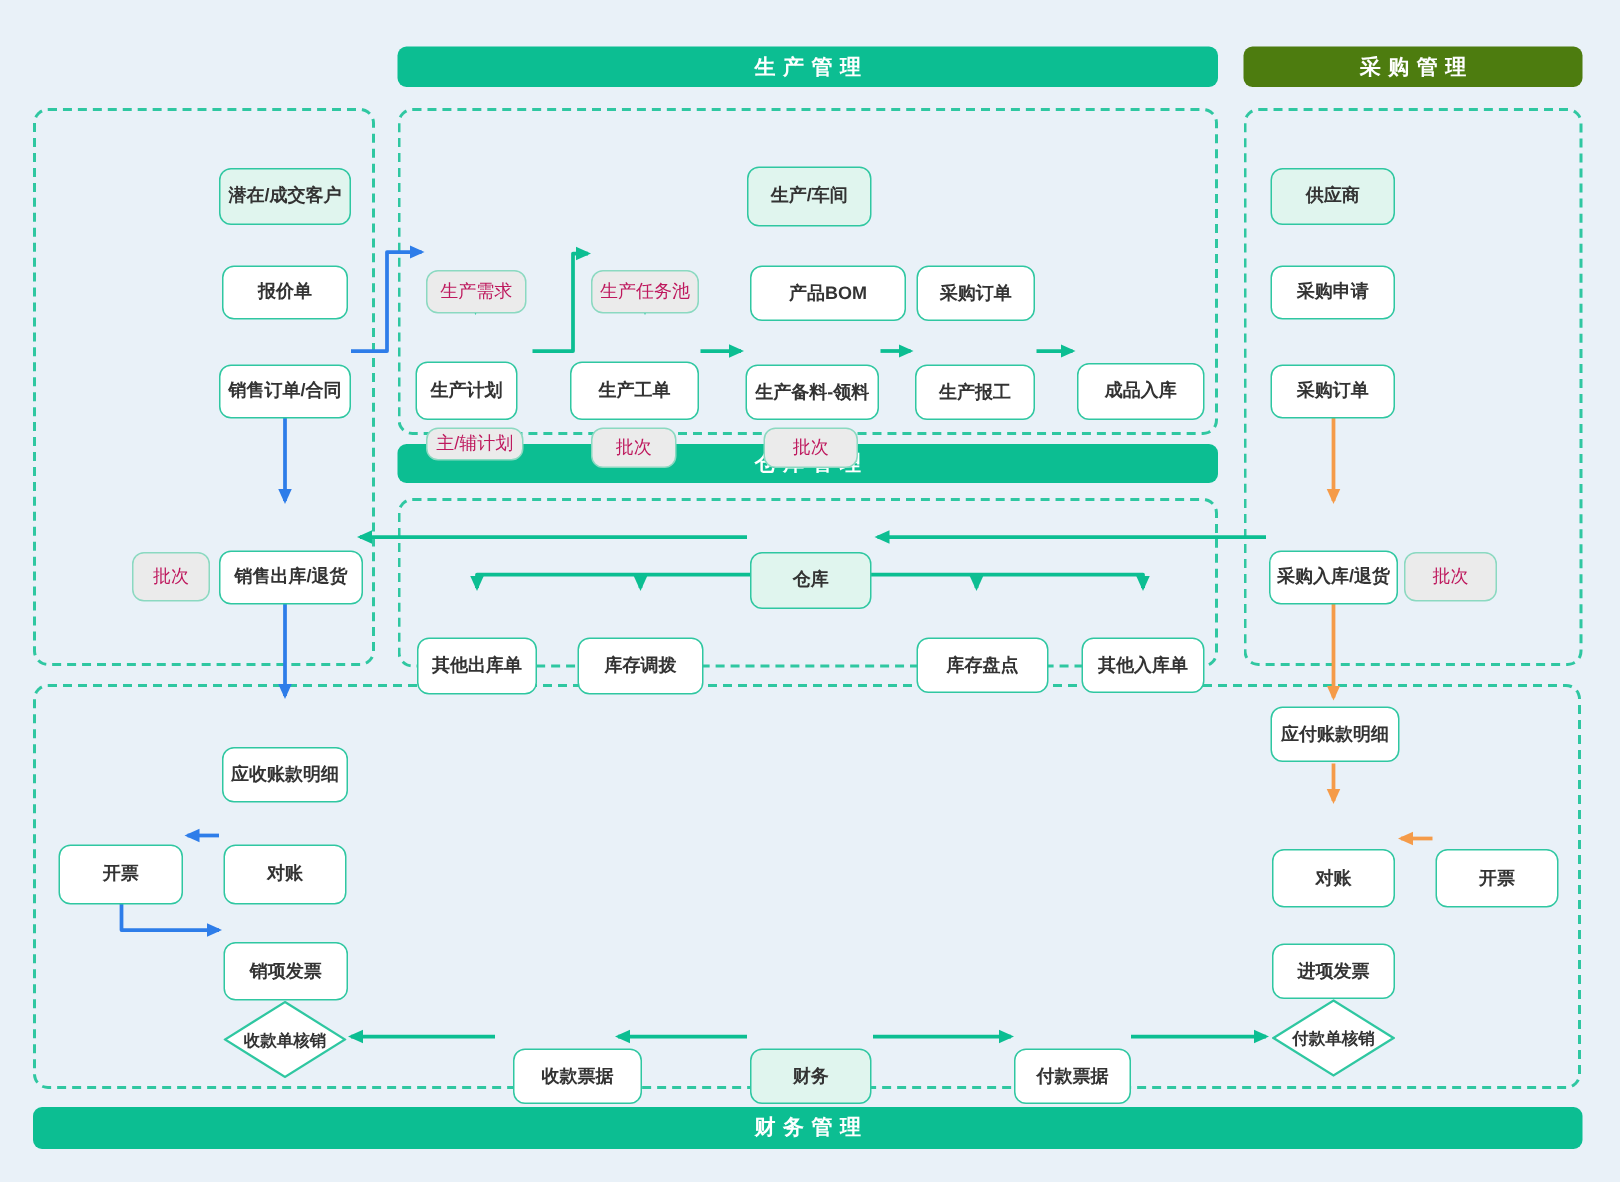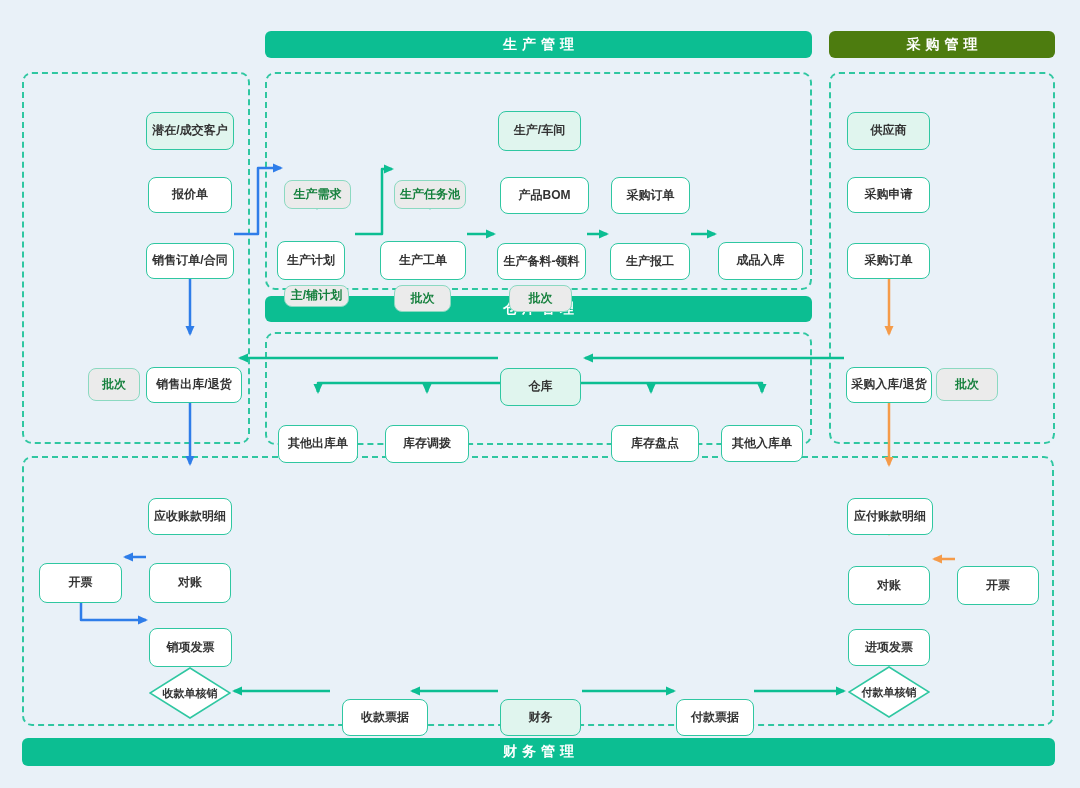--- a/index.html
+++ b/index.html
@@ -9,21 +9,21 @@
   .hdr{position:absolute;display:flex;align-items:center;justify-content:center;color:#fff;
        font-weight:700;font-size:14px;letter-spacing:5px;text-indent:5px;border-radius:6px;z-index:2;}
   .hdr.blue{background:#2E7DE9}
   .hdr.green{background:#0CBE92}
   .hdr.orange{background:#4d7c0f}
   svg.wires{position:absolute;left:0;top:0;z-index:3;pointer-events:none;}
   .node{position:absolute;box-sizing:border-box;background:#fff;border:1.5px solid #2FC7A1;
         border-radius:8px;display:flex;align-items:center;justify-content:center;
         font-size:12px;font-weight:700;color:#333;text-align:center;line-height:1.1;z-index:4;margin-top:27px;}
   .node.lite{background:#E0F5EE;}
-  .node.gray{background:#EBEBEB;border-color:#8BD9C1;color:#15803d;font-weight:700;}
+  .node.gray{background:#EBEBEB;border-color:#8BD9C1;color:#be185d;font-weight:400;}
   .diamond{position:absolute;z-index:4;}
   .diamond .lbl{position:absolute;left:0;top:0;right:0;bottom:0;display:flex;align-items:center;
         justify-content:center;font-size:11px;font-weight:700;color:#333;}
 </style>
 </head>
 <body>
 
 <div class="canvas">
 
   <div class="hdr green" style="left:265px;top:31px;width:547px;height:27px">生产管理</div>
@@ -94,21 +94,21 @@
 
   <div class="node lite" style="left:146px;top:85px;width:88px;height:38px">潜在/成交客户</div>
   <div class="node" style="left:148px;top:150px;width:84px;height:36px">报价单</div>
   <div class="node" style="left:146px;top:216px;width:88px;height:36px">销售订单/合同</div>
   <div class="node gray" style="left:88px;top:341px;width:52px;height:33px">批次</div>
   <div class="node" style="left:146px;top:340px;width:96px;height:36px">销售出库/退货</div>
 
   <div class="node lite" style="left:498px;top:84px;width:83px;height:40px">生产/车间</div>
   <div class="node gray" style="left:284px;top:153px;width:67px;height:29px">生产需求</div>
   <div class="node gray" style="left:394px;top:153px;width:72px;height:29px">生产任务池</div>
-  <div class="node" style="left:500px;top:150px;width:89px;height:37px">产品BOM</div>
+  <div class="node" style="left:500px;top:150px;width:104px;height:37px">产品BOM</div>
   <div class="node" style="left:611px;top:150px;width:79px;height:37px">采购订单</div>
   <div class="node" style="left:277px;top:214px;width:68px;height:39px">生产计划</div>
   <div class="node gray" style="left:284px;top:258px;width:65px;height:22px">主/辅计划</div>
   <div class="node" style="left:380px;top:214px;width:86px;height:39px">生产工单</div>
   <div class="node gray" style="left:394px;top:258px;width:57px;height:27px">批次</div>
   <div class="node" style="left:497px;top:216px;width:89px;height:37px">生产备料-领料</div>
   <div class="node gray" style="left:509px;top:258px;width:63px;height:27px">批次</div>
   <div class="node" style="left:610px;top:216px;width:80px;height:37px">生产报工</div>
   <div class="node" style="left:718px;top:215px;width:85px;height:38px">成品入库</div>
 
@@ -131,21 +131,21 @@
   <div class="diamond" style="left:149px;top:667px;width:82px;height:52px">
     <svg width="82" height="52">
       <polygon points="41,1 81,26 41,51 1,26" fill="#ffffff" stroke="#2FC7A1" stroke-width="1.5"></polygon>
     </svg>
     <span class="lbl">收款单核销</span>
   </div>
   <div class="node" style="left:342px;top:672px;width:86px;height:37px">收款票据</div>
   <div class="node lite" style="left:500px;top:672px;width:81px;height:37px">财务</div>
   <div class="node" style="left:676px;top:672px;width:78px;height:37px">付款票据</div>
 
-  <div class="node" style="left:847px;top:471px;width:86px;height:37px">应付账款明细</div>
+  <div class="node" style="left:847px;top:444px;width:86px;height:37px">应付账款明细</div>
   <div class="node" style="left:848px;top:539px;width:82px;height:39px">对账</div>
   <div class="node" style="left:957px;top:539px;width:82px;height:39px">开票</div>
   <div class="node" style="left:848px;top:602px;width:82px;height:37px">进项发票</div>
   <div class="diamond" style="left:848px;top:666px;width:82px;height:52px">
     <svg width="82" height="52">
       <polygon points="41,1 81,26 41,51 1,26" fill="#ffffff" stroke="#2FC7A1" stroke-width="1.5"></polygon>
     </svg>
     <span class="lbl">付款单核销</span>
   </div>
 

